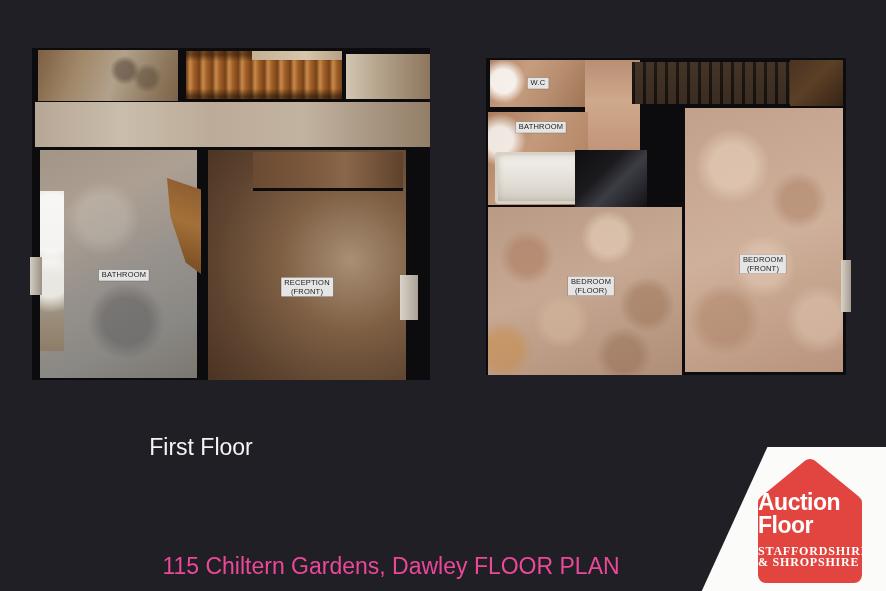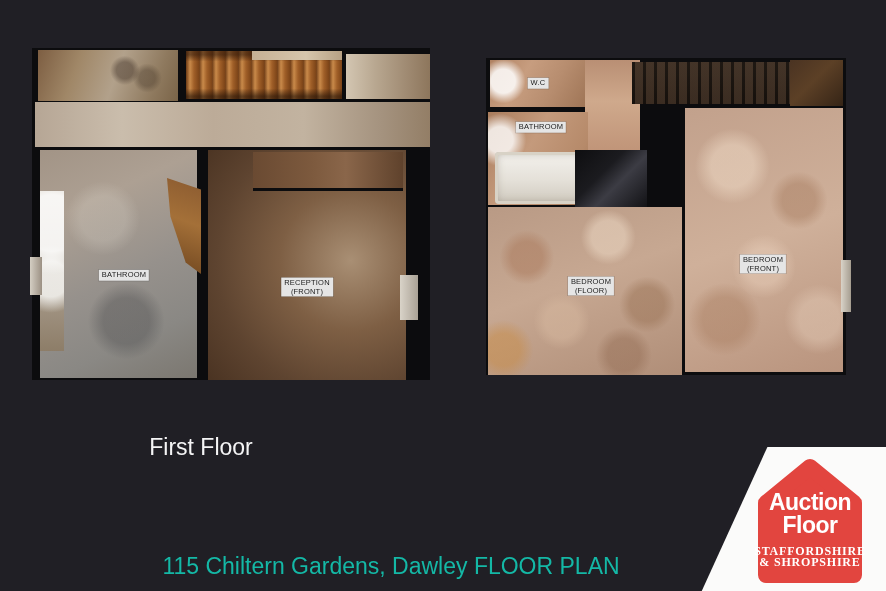--- a/index.html
+++ b/index.html
@@ -133,34 +133,34 @@
     box-shadow:0 0 0 .5px rgba(0,0,0,.25);
   }
 
   
   .floor-title{
     position:absolute;width:220px;text-align:center;
     color:#f4f4f5;font-size:23px;font-weight:400;
   }
   .caption{
     position:absolute;left:0;top:553;width:782px;text-align:center;
-    color:#14b8a6;font-size:23px;
+    color:#ec4899;font-size:23px;
   }
 
   
   .logo-panel{
     position:absolute;left:690px;top:444px;width:196px;height:147px;
     background:#fbfbfa;
     clip-path:polygon(39.5% 2%,100% 2%,100% 100%,6% 100%);
   }
   .logo-house{position:absolute;left:68px;top:14px;width:104px;height:126px;}
   .logo-house svg{position:absolute;inset:0;}
   .logo-text{
     position:absolute;inset:0;display:flex;flex-direction:column;
-    align-items:center;justify-content:flex-start;padding-top:33px;
+    align-items:flex-start;justify-content:flex-start;padding-top:33px;
     color:#ffffff;text-align:center;
   }
   .logo-big{font-size:23px;line-height:23px;font-weight:700;letter-spacing:-.5px;}
   .logo-small{font-size:12px;line-height:11px;font-weight:700;letter-spacing:.8px;font-family:Liberation Serif, serif;}
   .logo-gap{height:9px;}
 </style>
 </head>
 <body>
 
 <div class="stage">

